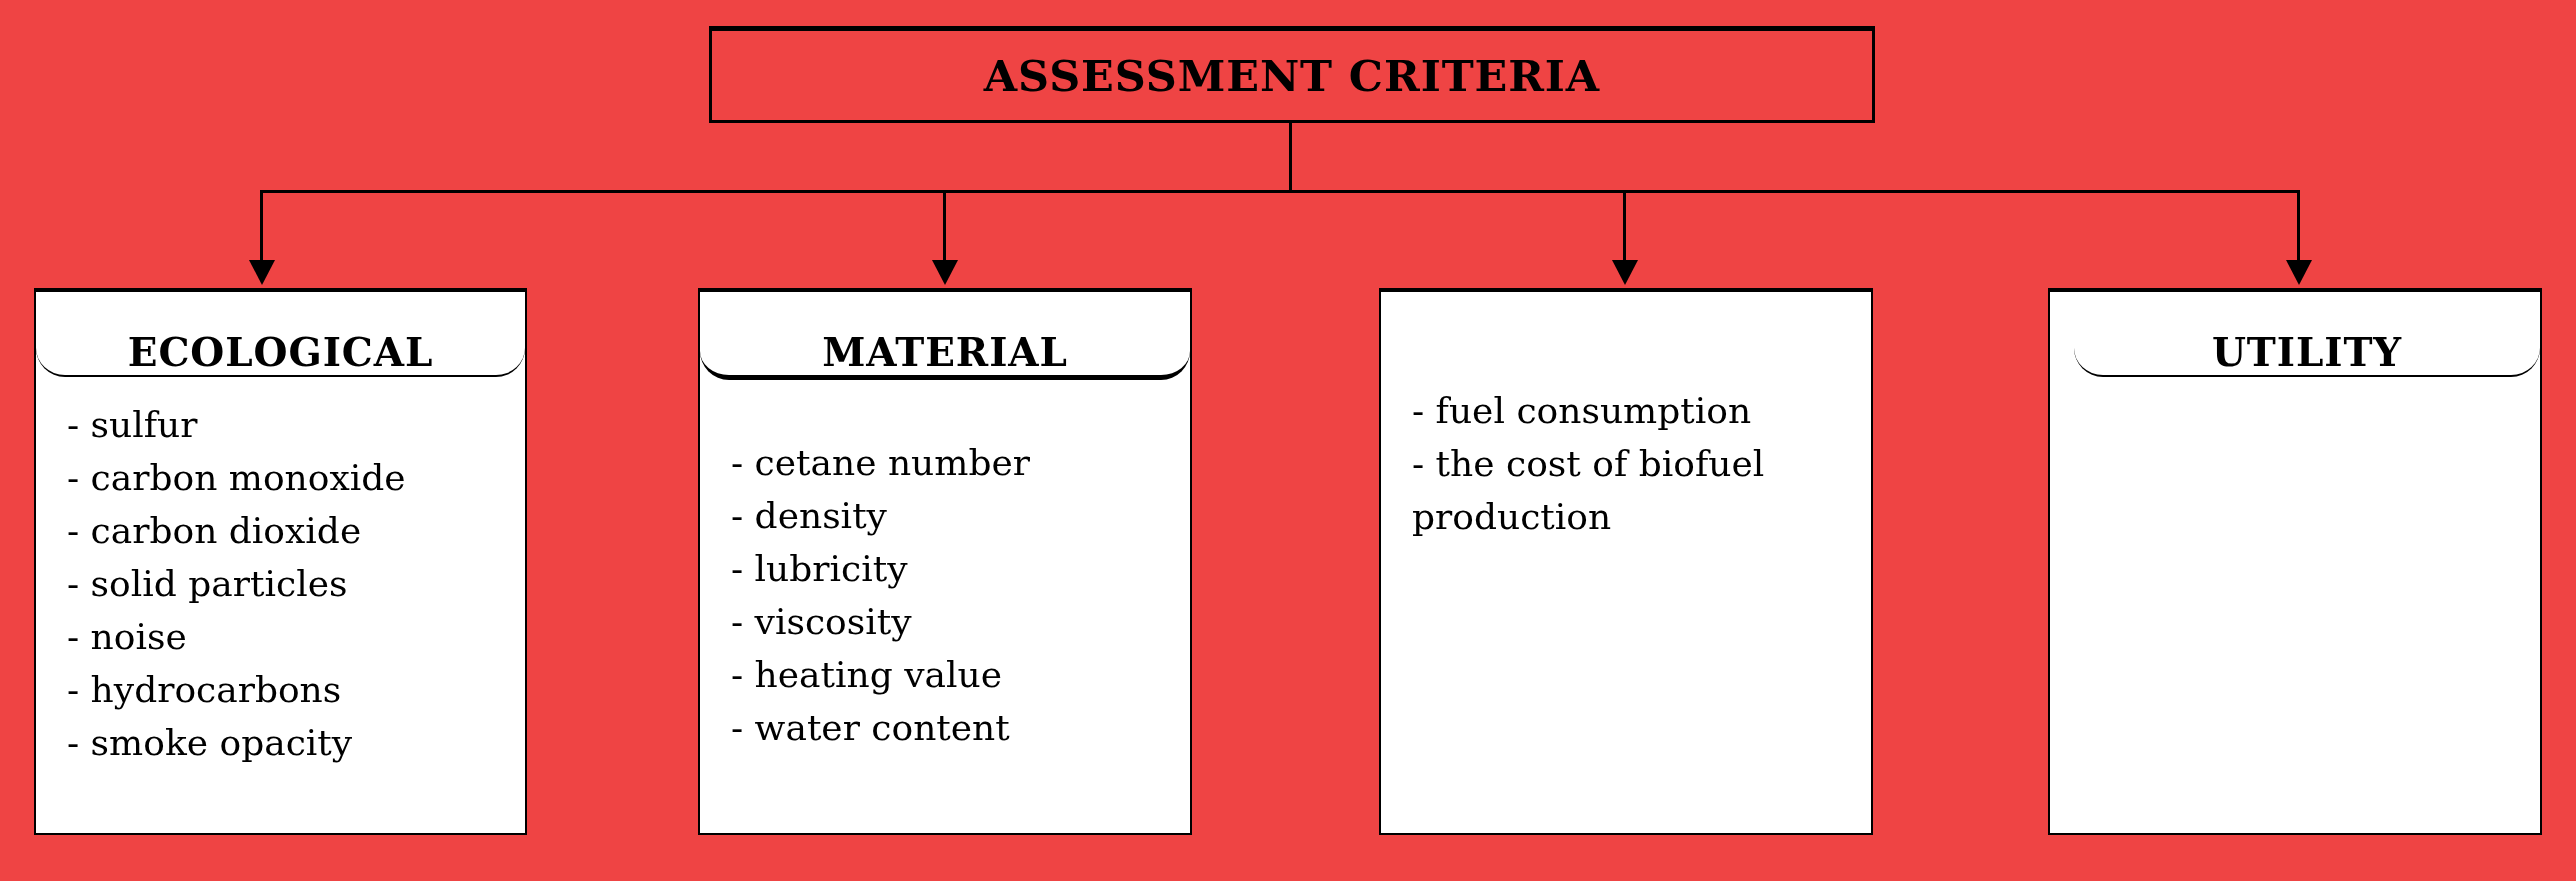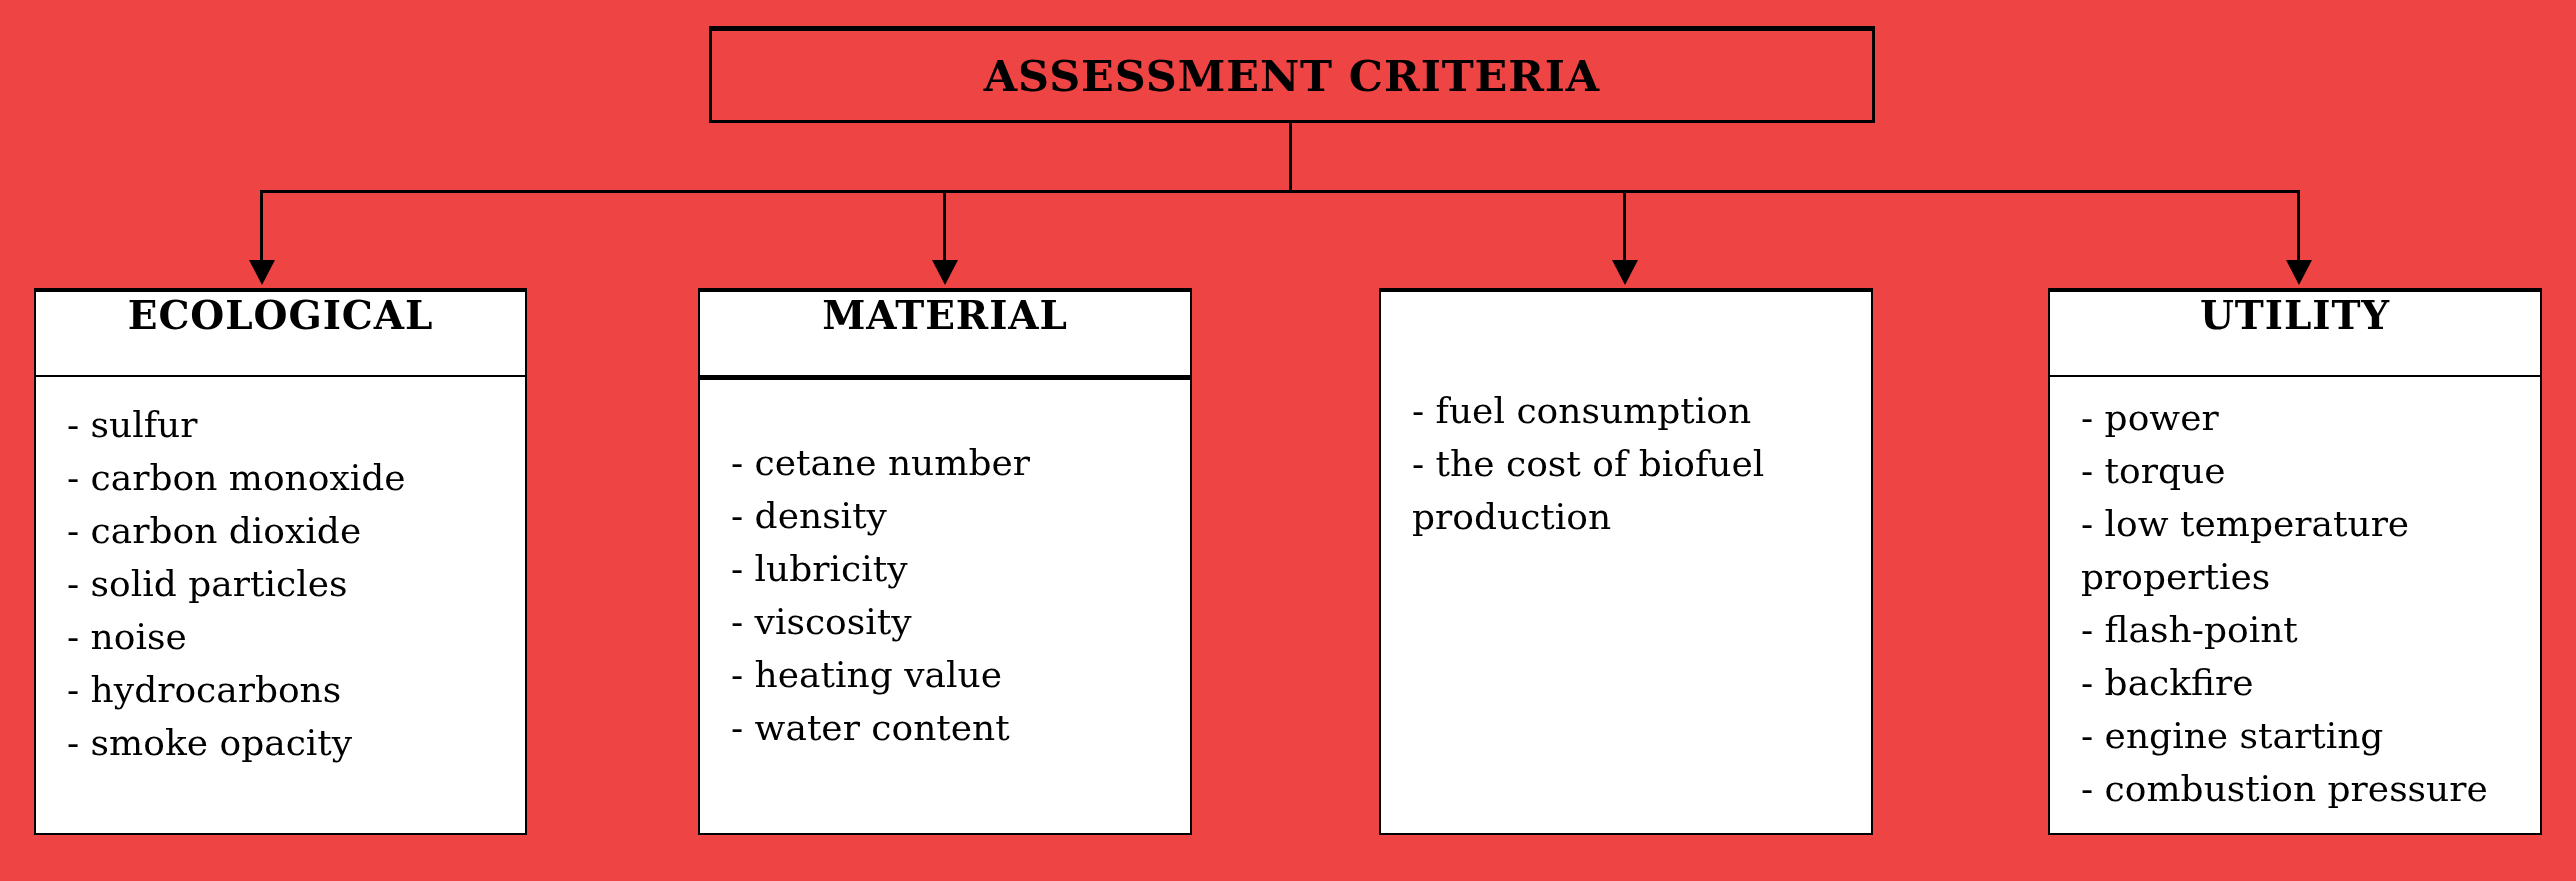--- a/index.html
+++ b/index.html
@@ -53,29 +53,30 @@
     position: absolute; top: 288px;
     width: 494px; height: 547px;
     border: 2.6px solid #000;
     border-top-width: 4.4px;
     box-sizing: border-box;
     background: #fff;
   }
   .node-eco  { left: 34px; width: 493px; }
   .node-mat  { left: 698px; }
   .node-econ { left: 1379px; }
-  .node-util { left: 2048px; }
+  .node-util { left: 2048px; padding-left: 24px; }
 
   .node-header {
     height: 83px;
     border-bottom: 2.6px solid #000;
-    display: flex; align-items: flex-start; justify-content: center;
+    display: flex; align-items: flex-end; justify-content: center;
     font-weight: bold;
     font-size: 39px;
     letter-spacing: 0.9px;
+    border-radius: 29px;
   }
   .node-mat .node-header { border-bottom-width: 5.2px; }
 
   .node-body {
     font-size: 36px;
     line-height: 53px;
     padding: 21px 19px 0 31px;
   }
   .node-mat  .node-body { padding-top: 56px; }
   .node-econ .node-body { padding-top: 92px; }
@@ -143,25 +144,16 @@
     <div class="node-body">
       <div>- fuel consumption</div>
       <div>- the cost of biofuel production</div>
     </div>
   </div>
 
   <div class="node node-util">
     <div class="node-header">
       <span>UTILITY</span>
     </div>
-    <div class="node-body">
-      <div>- power</div>
-      <div>- torque</div>
-      <div>- low temperature properties</div>
-      <div>- flash-point</div>
-      <div>- backfire</div>
-      <div>- engine starting</div>
-      <div>- combustion pressure</div>
-    </div>
   </div>
 
 </div>
 
 
 </body></html>

